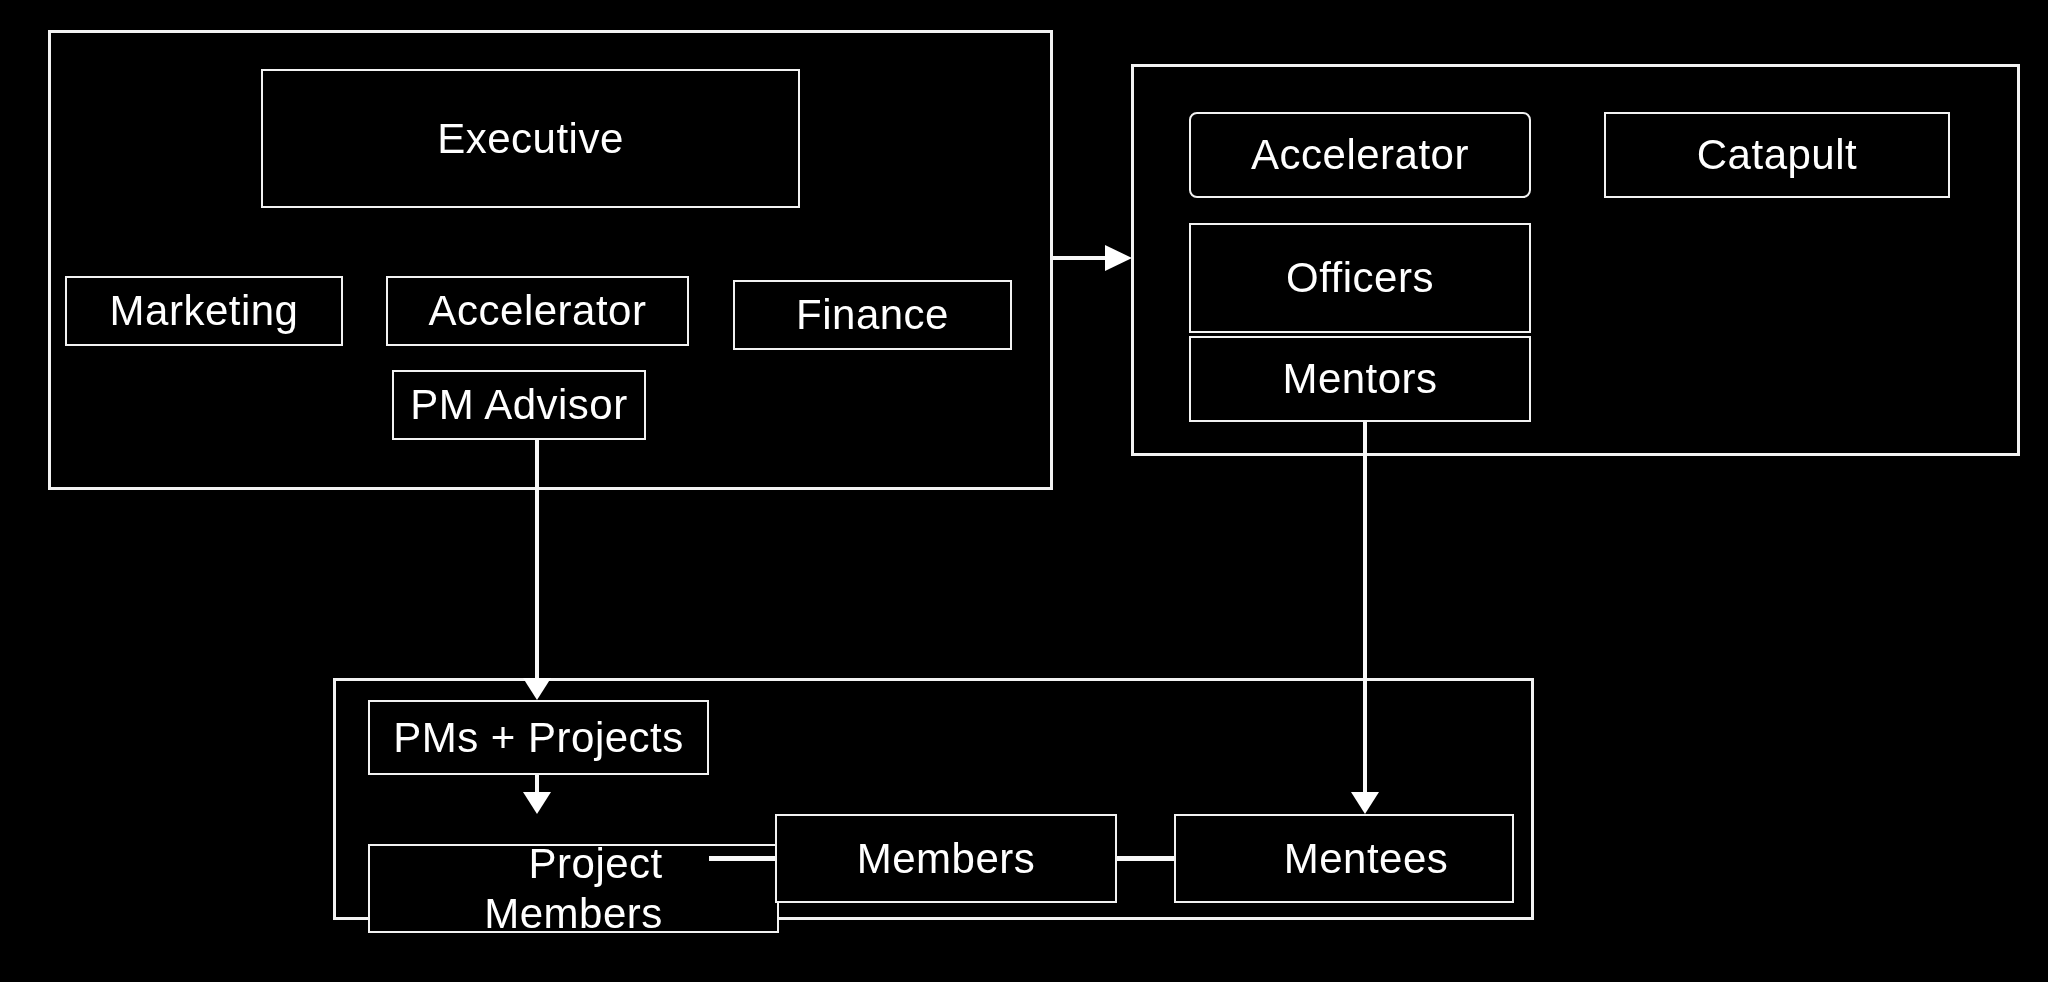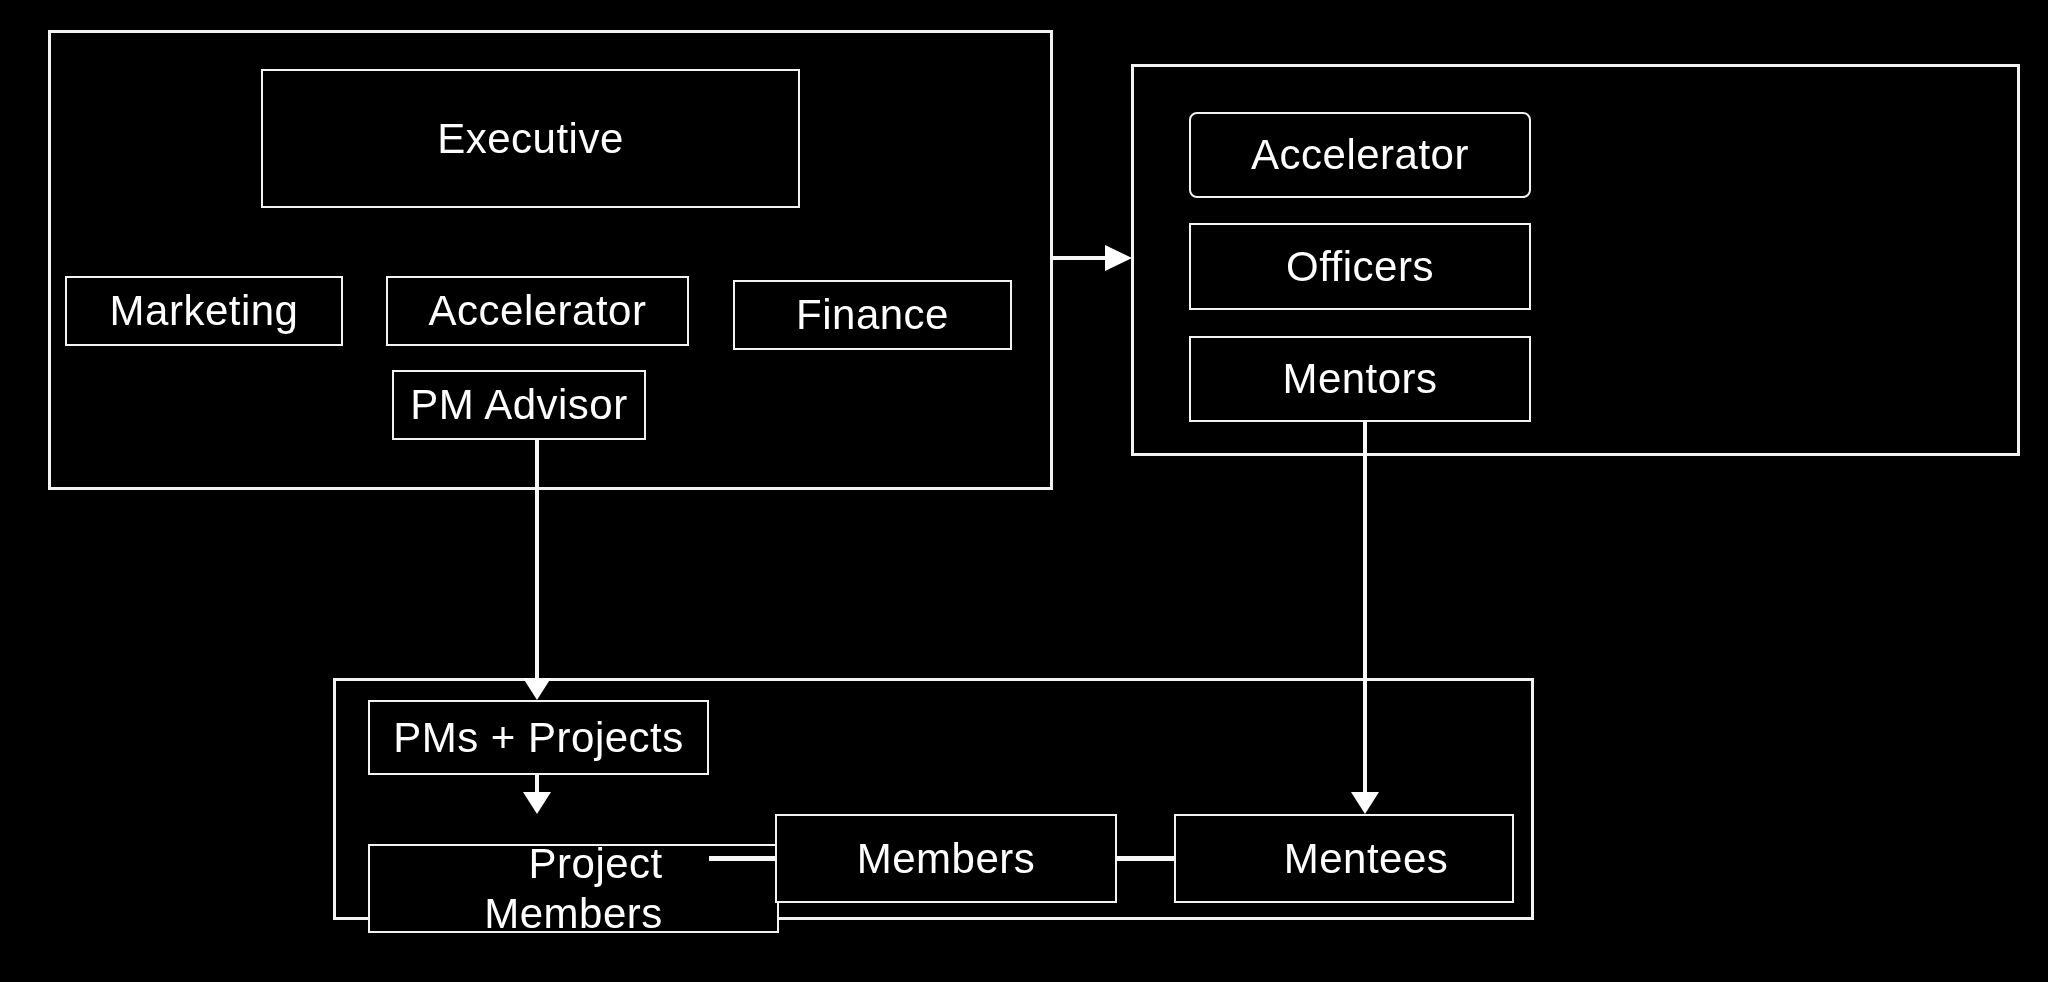--- a/index.html
+++ b/index.html
@@ -89,22 +89,25 @@
   </div>
 
   <div class="node" style="left:392px; top:370px; width:254px; height:70px;">
     <span class="label">PM Advisor</span>
   </div>
 
   <div class="node" style="left:1189px; top:112px; width:342px; height:86px;border-radius:8px;">
     <span class="label">Accelerator</span>
   </div>
 
+  <div class="node" style="left:1604px; top:112px; width:346px; height:86px;">
+    <span class="label">Catapult</span>
+  </div>
 
-  <div class="node" style="left:1189px; top:223px; width:342px; height:87px;">
+  <div class="node" style="left:1189px; top:223px; width:342px; height:110px;">
     <span class="label">Officers</span>
   </div>
 
   <div class="node" style="left:1189px; top:336px; width:342px; height:86px;">
     <span class="label">Mentors</span>
   </div>
 
   <div class="node" style="left:368px; top:700px; width:341px; height:75px;">
     <span class="label">PMs + Projects</span>
   </div>

